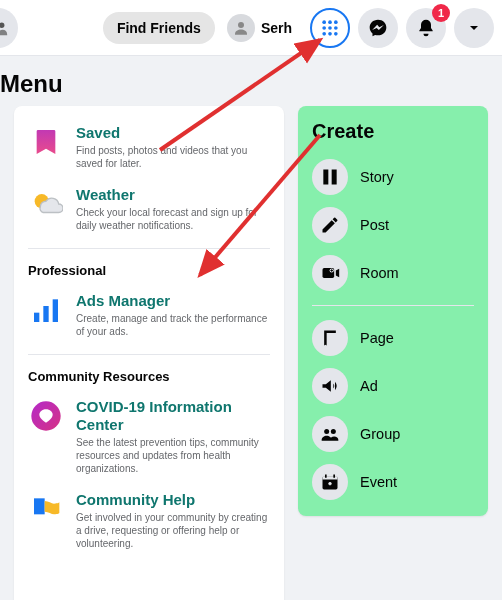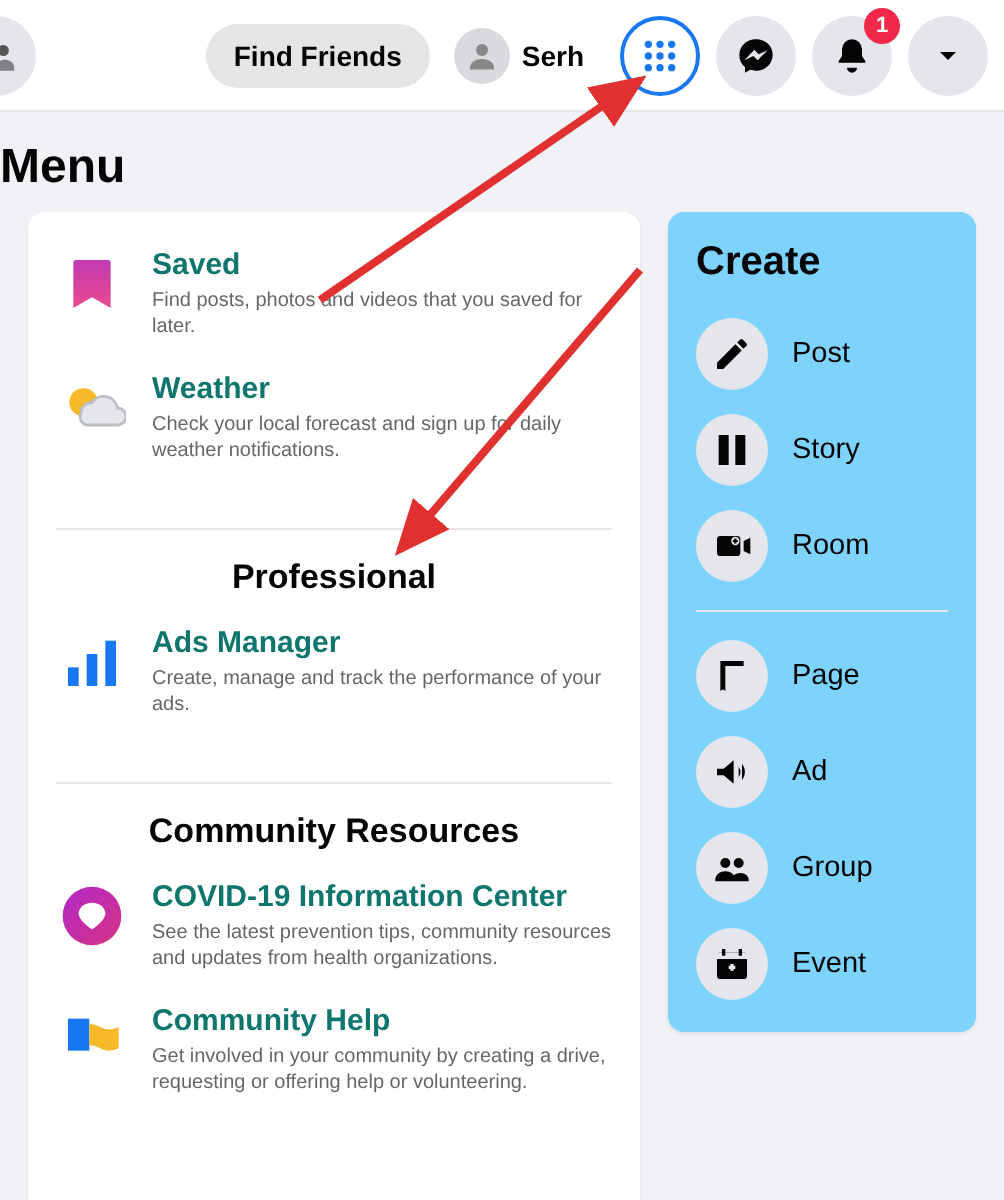--- a/index.html
+++ b/index.html
@@ -83,46 +83,45 @@
   .left-col {
     flex: 1;
     background: #ffffff;
     border-radius: 8px;
     padding: 10px 14px;
     box-shadow: 0 1px 2px rgba(0,0,0,0.08);
     height: 520px;
     overflow: hidden;
   }
   .right-col {
-    width: 154px;
-    background: #7dd3fc;
+    width: 190px;
+    background: #86efac;
     border-radius: 8px;
     padding: 14px;
     box-shadow: 0 1px 2px rgba(0,0,0,0.08);
     height: 410px;
   }
   .menu-item {
     display:flex; gap:12px;
     padding: 8px 0;
     cursor:pointer;
   }
   .menu-icon {
     width: 36px; height:36px;
     flex:0 0 36px;
     display:flex;align-items:center;justify-content:center;
   }
   .menu-text { flex:1; }
   .menu-label { font-weight:600; font-size:15px; color:#0f766e; line-height:1.2; }
   .menu-desc { font-size:10px; color:#65676b; line-height:1.3; margin-top:2px;}
   .section-title {
-    font-size:17px; font-weight:700;
+    font-size:13px; font-weight:700;
     padding: 14px 0 6px 0;
     border-top: 1px solid #e4e6eb;
-    margin-top: 24px;
-    text-align: center;
+    margin-top: 8px;
   }
   .create-title { font-size:20px; font-weight:700; margin-bottom:10px;}
   .create-item {
     display:flex; align-items:center; gap:12px;
     padding:6px 0;
     cursor:pointer;
   }
   .create-icon {
     width:36px; height:36px; border-radius:50%;
     background:#e4e6eb;
@@ -276,32 +275,32 @@
     </div>
 
   </div>
 
   <div class="right-col">
     <div class="create-title">Create</div>
 
     <div class="create-item">
       <div class="create-icon">
           <svg width="20" height="20" viewBox="0 0 24 24" fill="#050505">
+            <path d="M4 3h6v18H4zM14 3h6v18h-6z"></path>
+          </svg>
+        </div>
+      <div class="create-label">Story</div>
+    </div>
+    <div class="create-item">
+      <div class="create-icon">
+          <svg width="20" height="20" viewBox="0 0 24 24" fill="#050505">
             <path d="M3 17.25V21h3.75L17.81 9.94l-3.75-3.75L3 17.25zM20.71 7.04a1 1 0 0 0 0-1.41l-2.34-2.34a1 1 0 0 0-1.41 0l-1.83 1.83 3.75 3.75 1.83-1.83z"></path>
           </svg>
         </div>
       <div class="create-label">Post</div>
-    </div>
-    <div class="create-item">
-      <div class="create-icon">
-          <svg width="20" height="20" viewBox="0 0 24 24" fill="#050505">
-            <path d="M4 3h6v18H4zM14 3h6v18h-6z"></path>
-          </svg>
-        </div>
-      <div class="create-label">Story</div>
     </div>
     <div class="create-item">
       <div class="create-icon">
           <svg width="20" height="20" viewBox="0 0 24 24" fill="#050505">
             <rect x="3" y="6" width="14" height="12" rx="2"></rect>
             <path d="M19 9l4-2v10l-4-2z"></path>
             <circle cx="14" cy="9" r="2.5" fill="#e4e6eb"></circle>
             <path d="M12.5 9h3M14 7.5v3" stroke="#050505" stroke-width="1.3"></path>
           </svg>
         </div>

